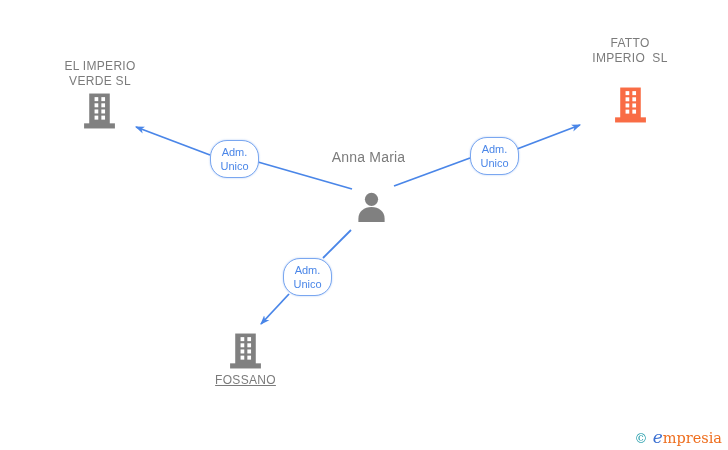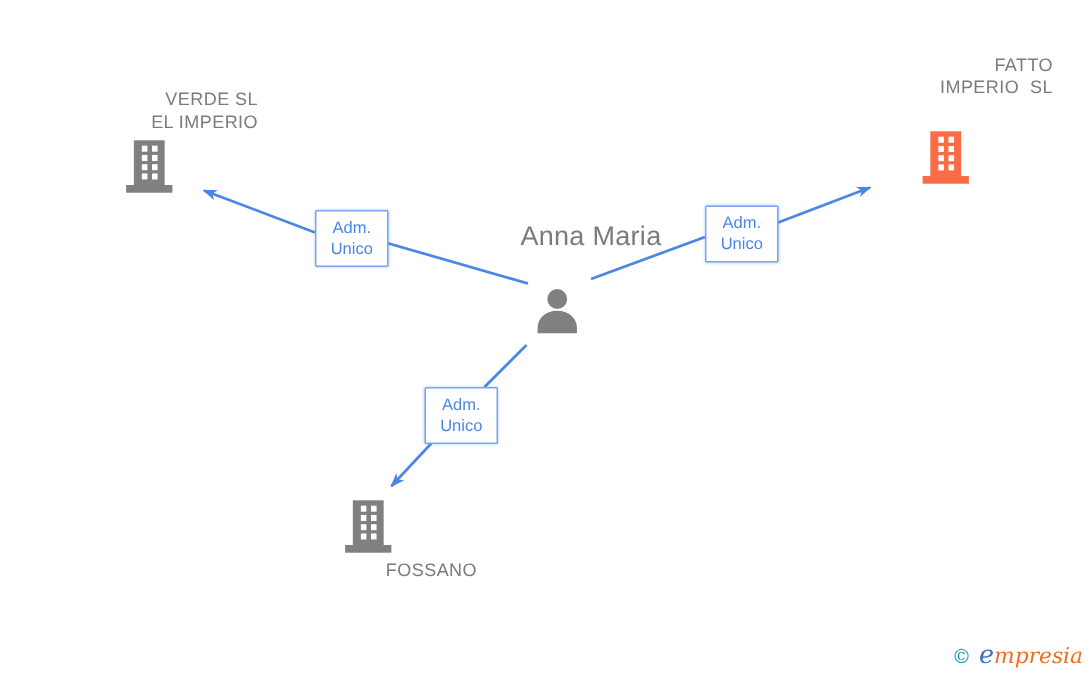--- a/index.html
+++ b/index.html
@@ -9,65 +9,65 @@
     font-family: "Liberation Sans", sans-serif;
     position: relative;
     overflow: hidden;
   }
   .canvas { position: absolute; inset: 0; width: 728px; height: 450px; }
   svg.edges { position: absolute; left: 0; top: 0; z-index: 1; }
   .edge { stroke: #4a86e8; stroke-width: 1.8; fill: none; }
 
   .node-label {
     position: absolute;
-    text-align: right;
+    text-align: center;
     color: #7b7b7b;
     font-size: 12px;
     line-height: 15px;
     letter-spacing: 0.3px;
     z-index: 2;
   }
   .node-label div { white-space: pre; }
   .person-label {
     color: #7b7b7b;
-    font-size: 18px;
+    font-size: 14px;
     line-height: 16px;
     letter-spacing: 0.2px;
   }
   .node-icon { position: absolute; z-index: 2; }
   .icon-gray { color: #808080; }
   .icon-orange { color: #f96c45; }
 
   .badge {
     position: absolute;
     width: 47px; height: 36px;
     background: #ffffff;
     border: 1.5px solid #7aa7f0;
-    border-radius: 1px;
+    border-radius: 17px;
     box-shadow: 0 0 2px rgba(74,134,232,0.45);
     color: #4a86e8;
     font-size: 11px;
     line-height: 14px;
     display: flex;
     flex-direction: column;
     align-items: center;
     justify-content: center;
     z-index: 3;
   }
 
   .watermark {
     position: absolute;
     right: 6px; bottom: 3px;
     z-index: 4;
     font-family: "DejaVu Serif", serif;
     white-space: nowrap;
   }
   .wm-copy { color: #1d9aa8; font-size: 13px; font-style: normal; }
   .wm-e { color: #3a6fd1; font-size: 17px; font-style: italic; }
-  .wm-rest { color: #ee6e1e; font-size: 14.5px; font-style: italic; }
+  .wm-rest { color: #ee6e1e; font-size: 14.5px; }
 </style>
 </head>
 <body>
 
 <div class="canvas">
 
   <svg class="edges" width="728" height="450" aria-hidden="true">
     <defs>
       <marker id="arrow" viewBox="0 0 10 8" markerWidth="10" markerHeight="8" refX="8.5" refY="4" orient="auto" markerUnits="userSpaceOnUse">
         <path d="M0,0.4 L9.6,4 L0,7.6 L2.6,4 Z" fill="#4a86e8"></path>
@@ -78,22 +78,22 @@
     <line class="edge" x1="210" y1="155" x2="136" y2="127" marker-end="url(#arrow)"></line>
 
     <line class="edge" x1="394" y1="186" x2="470" y2="158"></line>
     <line class="edge" x1="517" y1="149" x2="580" y2="125" marker-end="url(#arrow)"></line>
 
     <line class="edge" x1="351" y1="230" x2="323" y2="258"></line>
     <line class="edge" x1="289" y1="294" x2="261" y2="324" marker-end="url(#arrow)"></line>
   </svg>
 
   <div class="node-label" style="left:28px; top:59px; width:144px;">
+    <div>EL IMPERIO</div>
     <div>VERDE SL</div>
-    <div>EL IMPERIO</div>
   </div>
   <div class="node-icon icon-gray" style="left:81px; top:91px;">
     <svg width="37" height="40" viewBox="0 0 36 38" fill="currentColor">
       <rect x="3" y="31" width="30" height="5"></rect>
       <rect x="8" y="2" width="20" height="31"></rect>
       <g fill="#ffffff">
         <rect x="13.2" y="5.5" width="3.6" height="3.9"></rect>
           <rect x="19.8" y="5.5" width="3.6" height="3.9"></rect>
         <rect x="13.2" y="11.5" width="3.6" height="3.9"></rect>
           <rect x="19.8" y="11.5" width="3.6" height="3.9"></rect>
@@ -145,21 +145,21 @@
           <rect x="19.8" y="5.5" width="3.6" height="3.9"></rect>
         <rect x="13.2" y="11.5" width="3.6" height="3.9"></rect>
           <rect x="19.8" y="11.5" width="3.6" height="3.9"></rect>
         <rect x="13.2" y="17.5" width="3.6" height="3.9"></rect>
           <rect x="19.8" y="17.5" width="3.6" height="3.9"></rect>
         <rect x="13.2" y="23.5" width="3.6" height="3.9"></rect>
           <rect x="19.8" y="23.5" width="3.6" height="3.9"></rect>
       </g>
     </svg>
   </div>
-  <div class="node-label" style="left:173px; top:373px; width:145px;">
+  <div class="node-label" style="left:173px; top:373px; width:145px;text-decoration:underline;">
     <div>FOSSANO</div>
   </div>
 
   <div class="badge" style="left:210px; top:140px;">
     <div>Adm.</div>
     <div>Unico</div>
   </div>
   <div class="badge" style="left:470px; top:137px;">
     <div>Adm.</div>
     <div>Unico</div>

